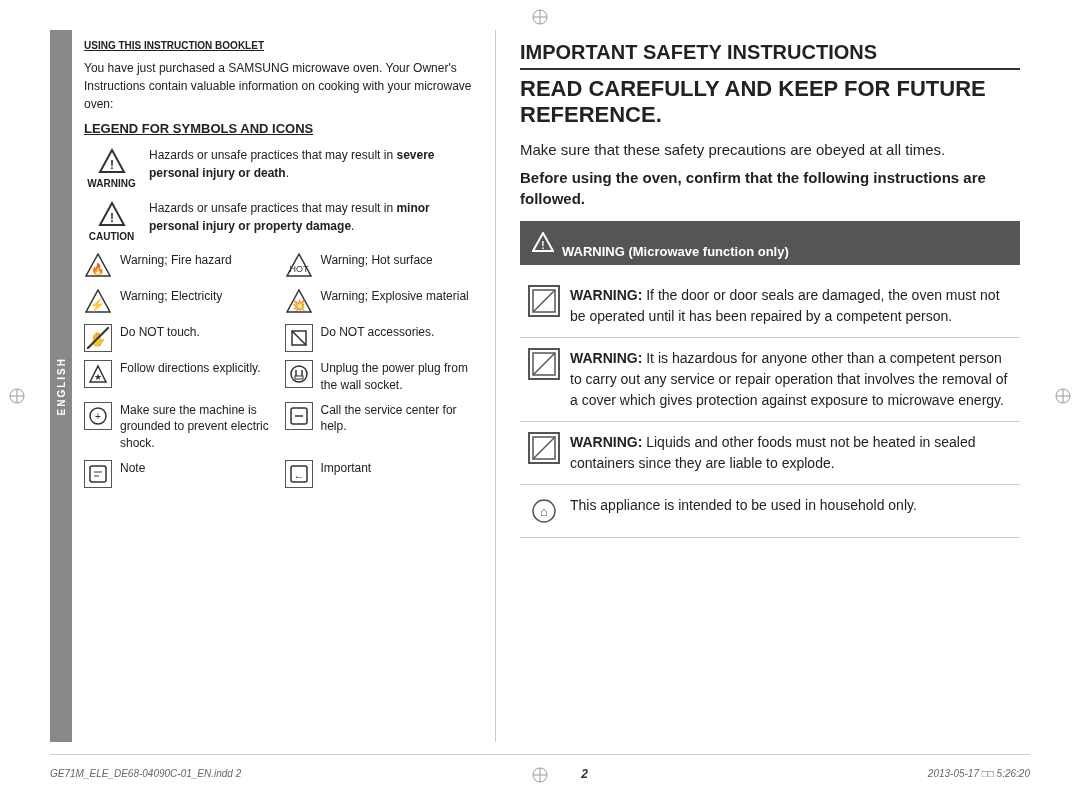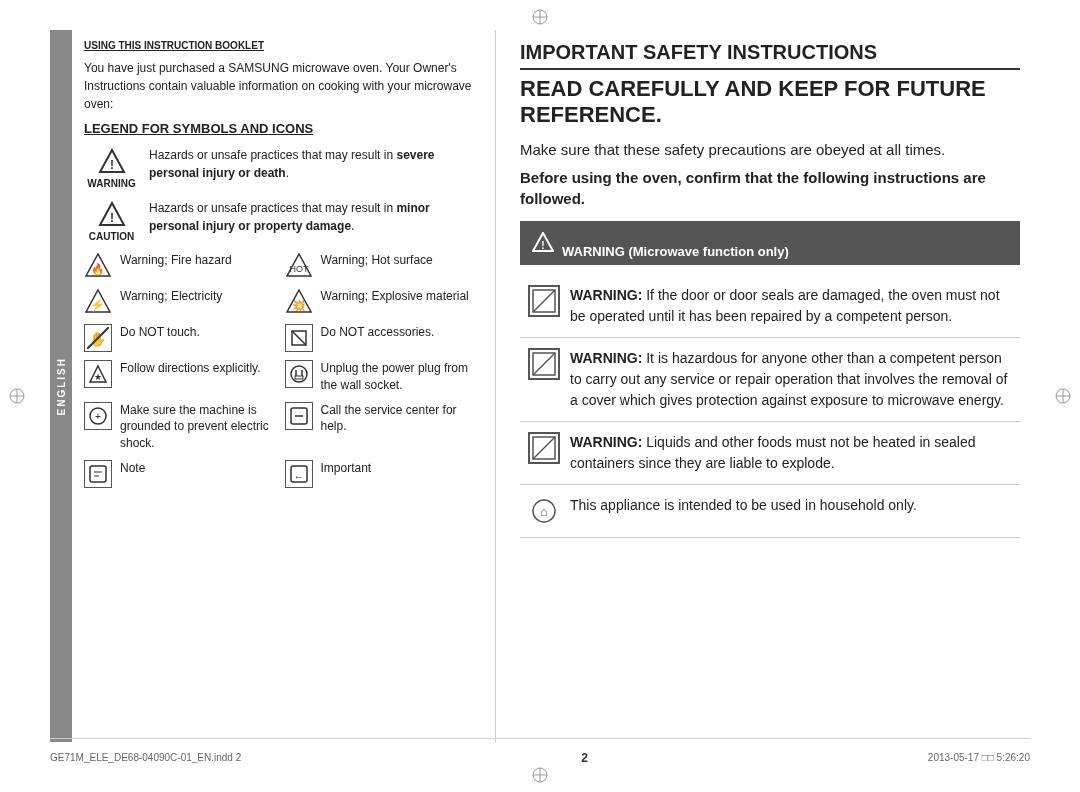--- a/index.html
+++ b/index.html
@@ -262,30 +262,31 @@
       flex: 1;
     }
 
     .safety-item-text strong {
       font-weight: bold;
     }
 
     
     .footer {
       position: absolute;
-      bottom: 16px;
+      bottom: 0;
       left: 50px;
       right: 50px;
       height: 38px;
       display: flex;
       align-items: center;
       justify-content: space-between;
       border-top: 1px solid #ccc;
       font-size: 10px;
       color: #666;
+      font-style: italic;
     }
 
     .footer-center {
       font-size: 12px;
       font-weight: bold;
       color: #333;
     }
   </style>
 </head>
 <body>

